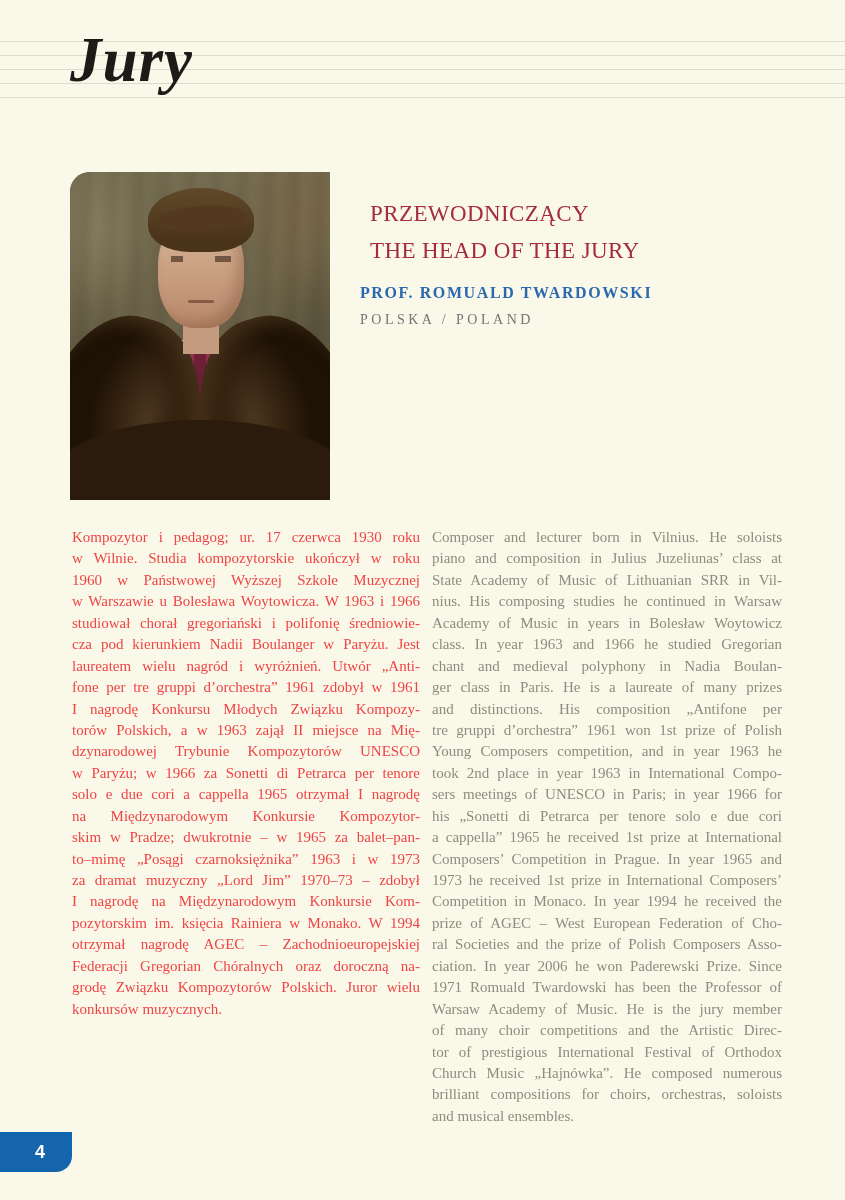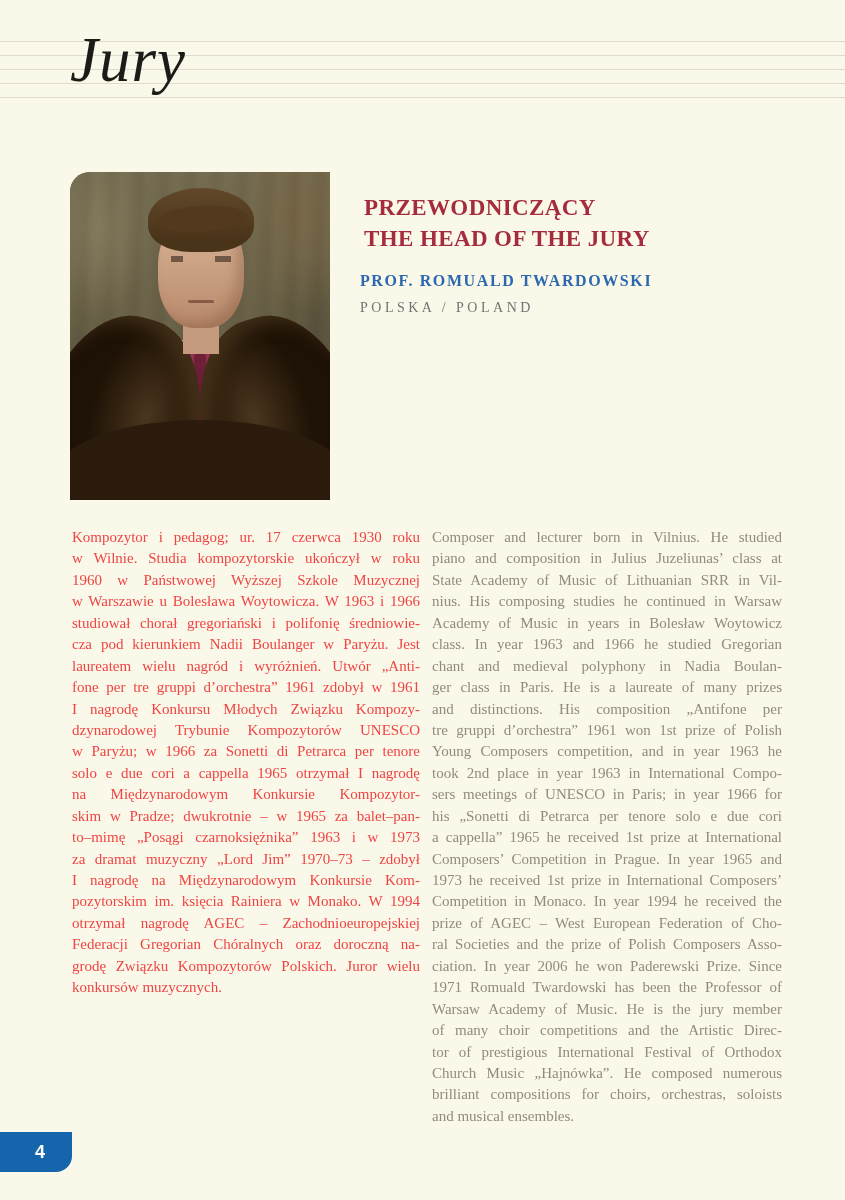--- a/index.html
+++ b/index.html
@@ -6,21 +6,21 @@
   .page{
     position:relative; width:845px; height:1200px;
     background:#FAF8E9; overflow:hidden;
     font-family:"Liberation Serif","DejaVu Serif",serif;
   }
   
   .staff-line{position:absolute;left:0;width:845px;height:1px;background:#DFDACB;}
   
   .page-title{
     position:absolute;left:70px;top:26px;margin:0;
-    font-size:63px;font-style:italic;font-weight:400;color:#1C1B18;line-height:1.1;
+    font-size:63px;font-style:italic;font-weight:700;color:#1C1B18;line-height:1.1;
     letter-spacing:1px;
   }
   
   .photo{
     position:absolute;left:70px;top:172px;width:260px;height:328px;
     border-top-left-radius:20px;overflow:hidden;background:#6E684E;
   }
   .photo *{position:absolute;}
   .ph-bg{inset:-12px;filter:blur(7px);
     background:
@@ -55,21 +55,21 @@
   .ph-hair{left:78px;top:16px;width:106px;height:64px;border-radius:50% 50% 40% 40%;
     background:linear-gradient(180deg,#61482B,#4A3419 80%);}
   .ph-fringe{left:86px;top:34px;width:90px;height:26px;border-radius:50%;
     background:#53391D;transform:rotate(-4deg);}
   .ph-eyes{left:101px;top:84px;width:60px;height:6px;
     background:linear-gradient(90deg,#5A4433 0 12px,transparent 12px 44px,#5A4433 44px 56px);opacity:.8;}
   .ph-mouth{left:118px;top:128px;width:26px;height:3px;background:#8A5A48;border-radius:2px;}
 
   
   .head-block{position:absolute;left:360px;top:190px;}
-  .role{margin:4px;font-size:23px;font-weight:bold;color:#A52C3E;line-height:27px;letter-spacing:.4px;}
+  .role{margin:10px;font-size:23px;font-weight:normal;color:#A52C3E;line-height:27px;letter-spacing:.4px;}
   .prof-name{margin:20px 0 0 0;font-size:16px;font-weight:bold;color:#2B68AE;letter-spacing:1.6px;}
   .country{margin:10px 0 0 0;font-size:14px;color:#737373;letter-spacing:3.5px;}
 
   
   .col{position:absolute;top:527px;}
   .col-pl{left:72px;width:348px;color:#ef4444;}
   .col-en{left:432px;width:350px;color:#8F8B7E;}
   .tl{font-size:15px;height:21.45px;line-height:21.45px;overflow:hidden;
       text-align:justify;text-align-last:justify;}
   .tl-last{text-align-last:left;}
@@ -120,36 +120,37 @@
   <div class="col col-pl">
       <div class="tl">Kompozytor i pedagog; ur. 17 czerwca 1930 roku</div>
       <div class="tl">w Wilnie. Studia kompozytorskie ukończył w roku</div>
       <div class="tl">1960 w Państwowej Wyższej Szkole Muzycznej</div>
       <div class="tl">w Warszawie u Bolesława Woytowicza. W 1963 i 1966</div>
       <div class="tl">studiował chorał gregoriański i polifonię średniowie-</div>
       <div class="tl">cza pod kierunkiem Nadii Boulanger w Paryżu. Jest</div>
       <div class="tl">laureatem wielu nagród i wyróżnień. Utwór „Anti-</div>
       <div class="tl">fone per tre gruppi d’orchestra” 1961 zdobył w 1961</div>
       <div class="tl">I nagrodę Konkursu Młodych Związku Kompozy-</div>
+      <div class="tl">torów Polskich, a w 1963 zajął II miejsce na Mię-</div>
       <div class="tl">dzynarodowej Trybunie Kompozytorów UNESCO</div>
       <div class="tl">w Paryżu; w 1966 za Sonetti di Petrarca per tenore</div>
       <div class="tl">solo e due cori a cappella 1965 otrzymał I nagrodę</div>
       <div class="tl">na Międzynarodowym Konkursie Kompozytor-</div>
       <div class="tl">skim w Pradze; dwukrotnie – w 1965 za balet–pan-</div>
       <div class="tl">to–mimę „Posągi czarnoksiężnika” 1963 i w 1973</div>
       <div class="tl">za dramat muzyczny „Lord Jim” 1970–73 – zdobył</div>
       <div class="tl">I nagrodę na Międzynarodowym Konkursie Kom-</div>
       <div class="tl">pozytorskim im. księcia Rainiera w Monako. W 1994</div>
       <div class="tl">otrzymał nagrodę AGEC – Zachodnioeuropejskiej</div>
       <div class="tl">Federacji Gregorian Chóralnych oraz doroczną na-</div>
       <div class="tl">grodę Związku Kompozytorów Polskich. Juror wielu</div>
       <div class="tl tl-last">konkursów muzycznych.</div>
     </div>
   <div class="col col-en">
-      <div class="tl">Composer and lecturer born in Vilnius. He studied</div>
+      <div class="tl">Composer and lecturer born in Vilnius. He soloists</div>
       <div class="tl">piano and composition in Julius Juzeliunas’ class at</div>
       <div class="tl">State Academy of Music of Lithuanian SRR in Vil-</div>
       <div class="tl">nius. His composing studies he continued in Warsaw</div>
       <div class="tl">Academy of Music in years in Bolesław Woytowicz</div>
       <div class="tl">class. In year 1963 and 1966 he studied Gregorian</div>
       <div class="tl">chant and medieval polyphony in Nadia Boulan-</div>
       <div class="tl">ger class in Paris. He is a laureate of many prizes</div>
       <div class="tl">and distinctions. His composition „Antifone per</div>
       <div class="tl">tre gruppi d’orchestra” 1961 won 1st prize of Polish</div>
       <div class="tl">Young Composers competition, and in year 1963 he</div>

